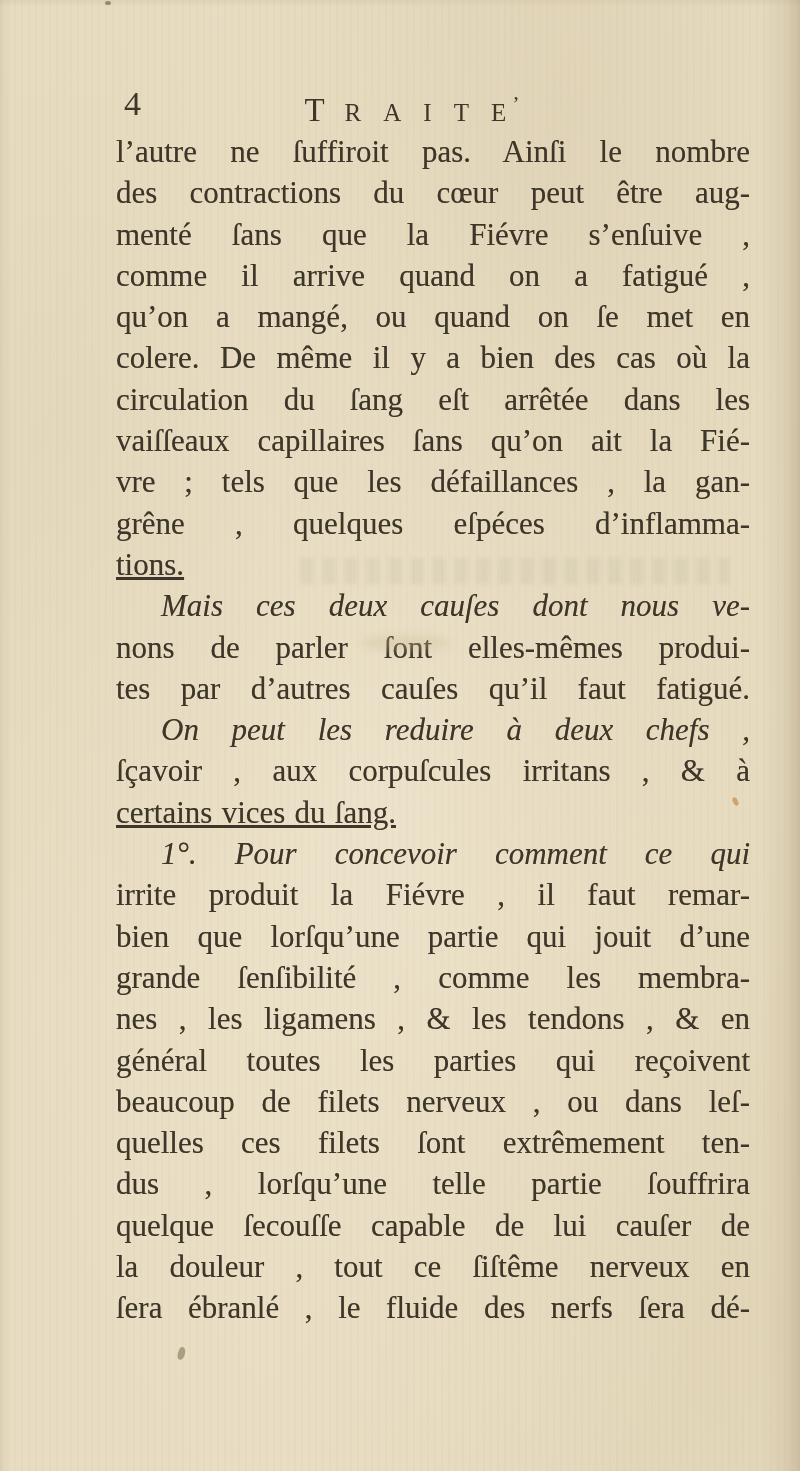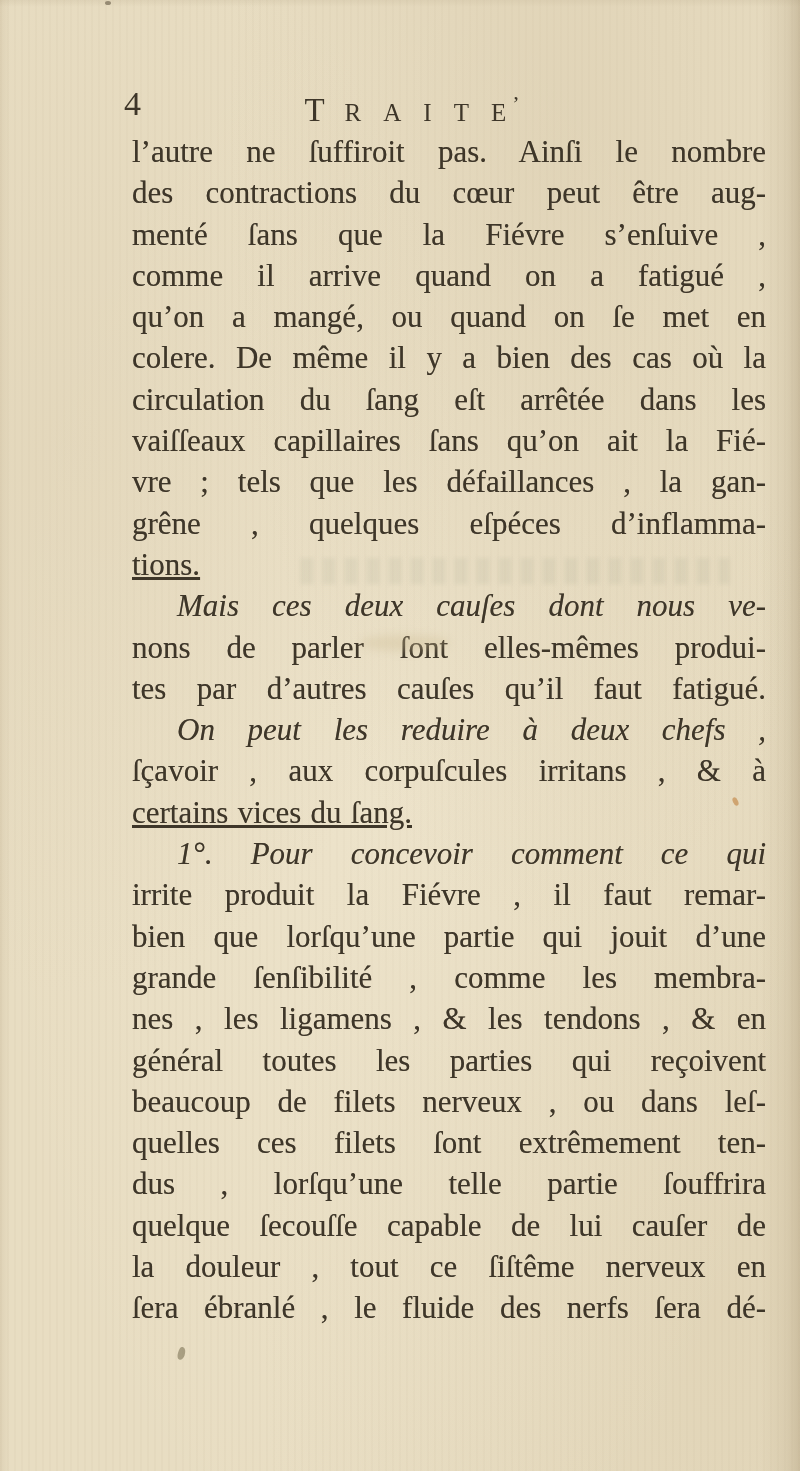--- a/index.html
+++ b/index.html
@@ -59,21 +59,21 @@
   }
   .title-mark {
     font-size: 22px;
     vertical-align: 10px;
     margin-left: -16px;
   }
 
   
   .textblock {
     position: absolute;
-    left: 132px;
+    left: 116px;
     top: 131px;
     width: 634px;
     font-size: 31px;
     word-spacing: 1.5px;
   }
   .line {
     height: 41.3px;
     line-height: 41.3px;
     text-align: justify;
     text-align-last: justify;

